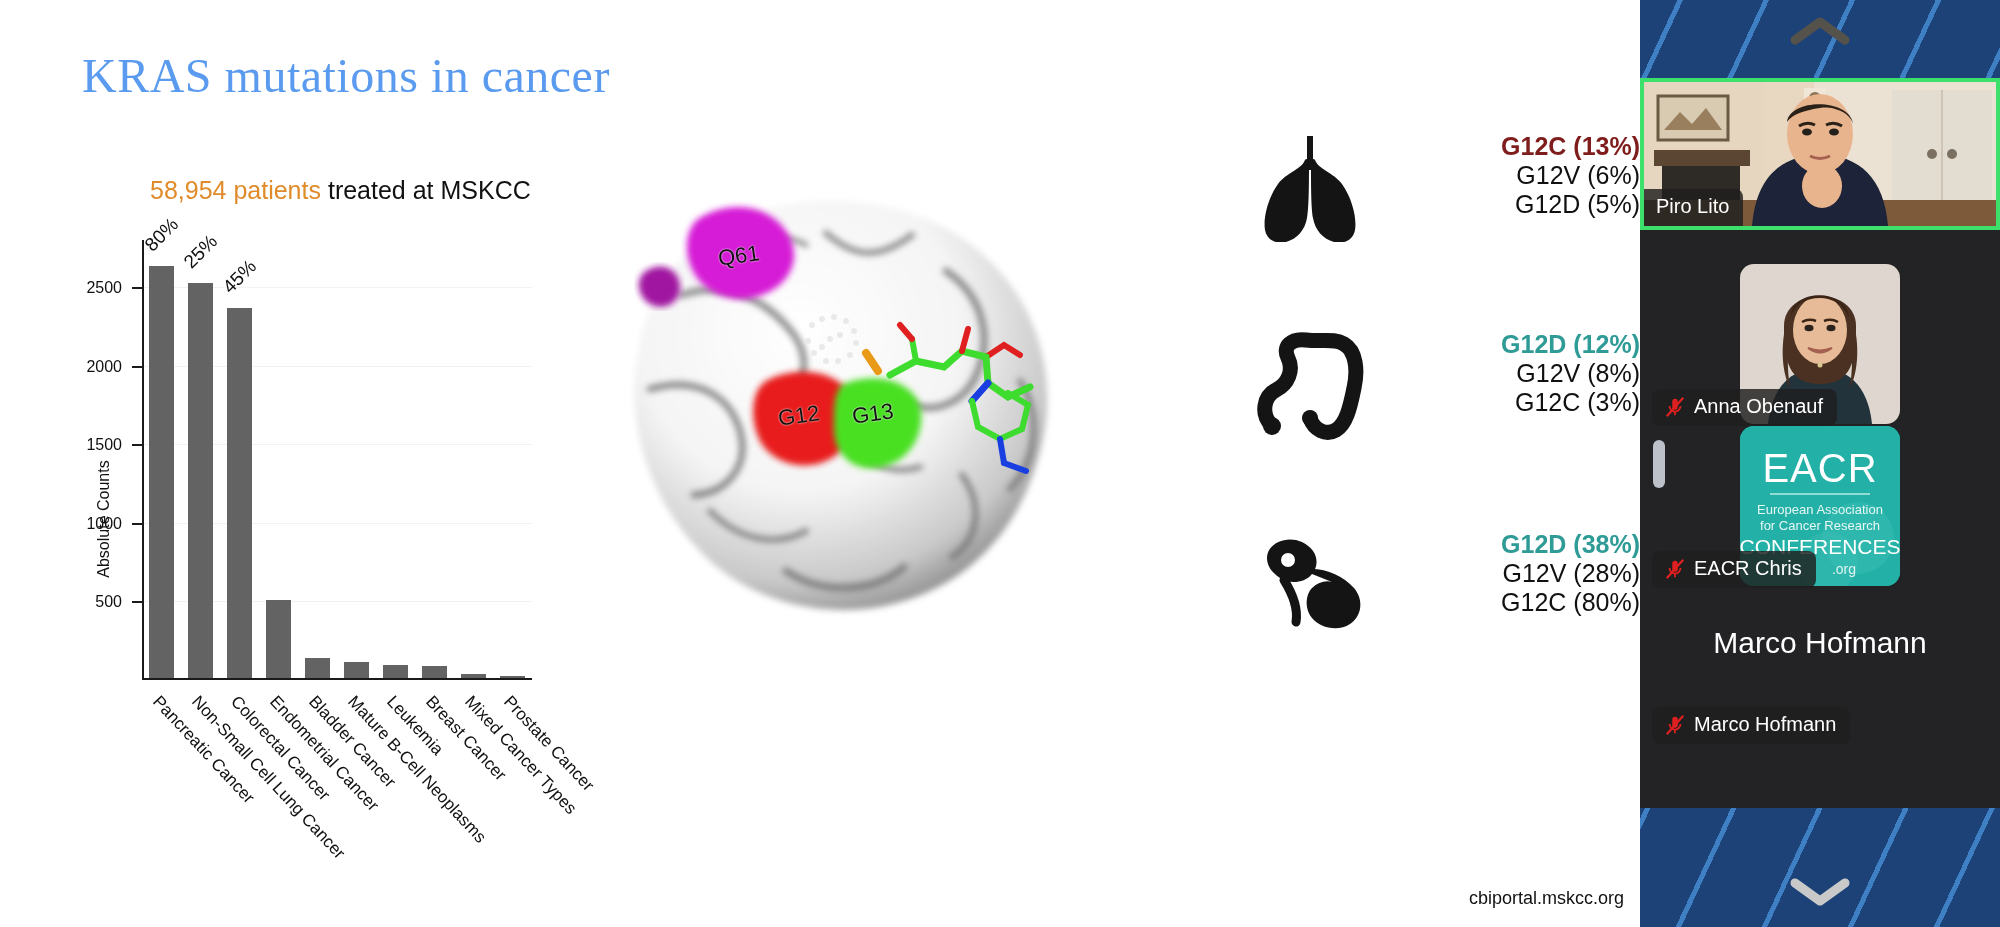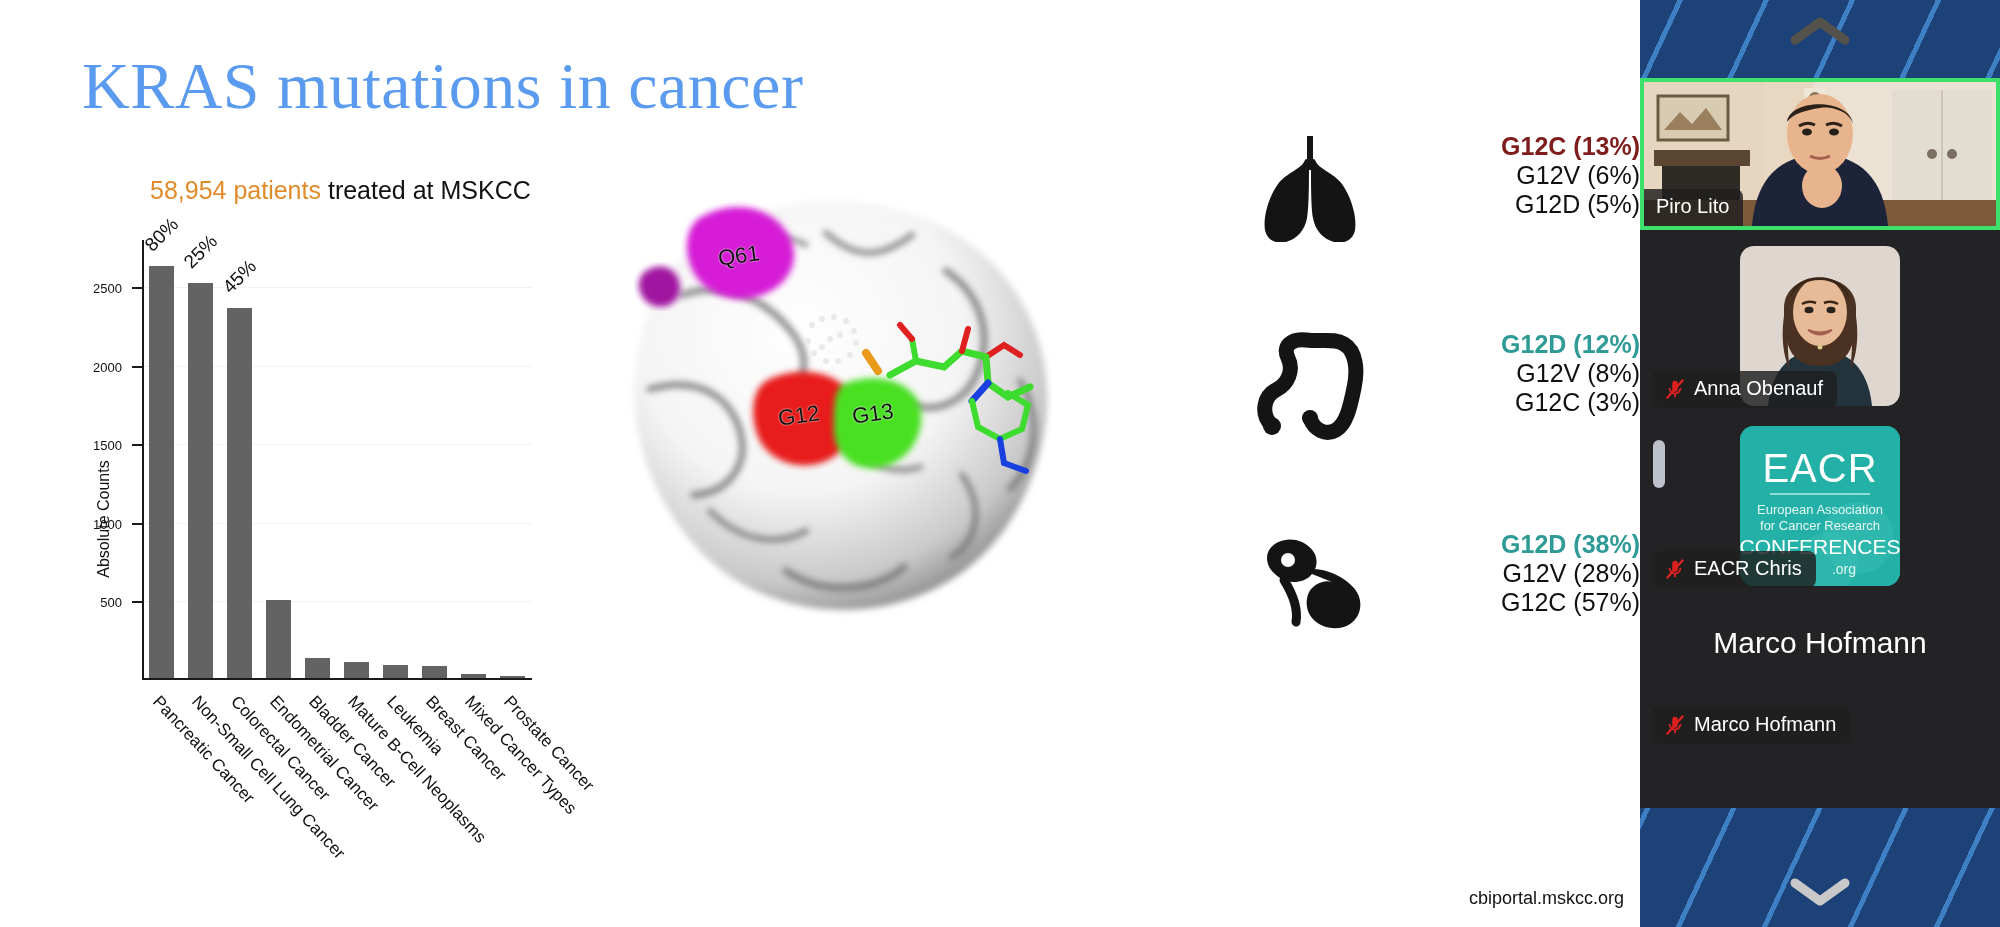--- a/index.html
+++ b/index.html
@@ -14,21 +14,21 @@
   #slide {
     position: absolute; left: 0; top: 0;
     width: 1640px; height: 927px;
     background: #ffffff;
     overflow: hidden;
   }
 
   #slide-title {
     position: absolute; left: 82px; top: 48px;
     font-family: "Liberation Serif", serif;
-    font-size: 66px;
+    font-size: 48px;
     font-weight: 400;
     color: #5b9bef;
     letter-spacing: 0.5px;
     white-space: nowrap;
   }
 
   #subtitle {
     position: absolute; left: 150px; top: 176px;
     font-size: 25px; white-space: nowrap;
   }
@@ -57,21 +57,21 @@
   #xaxis-line {
     position: absolute; left: 0; bottom: 0; width: 390px; height: 2px;
     background: #1a1a1a;
   }
   .ytick {
     position: absolute; left: -10px; width: 10px; height: 2px;
     background: #1a1a1a;
   }
   .ytick-lab {
     position: absolute; right: 100%; margin-right: 10px;
-    font-size: 13px; color: #111; white-space: nowrap;
+    font-size: 16px; color: #111; white-space: nowrap;
     transform: translateY(-50%);
   }
   .gridline {
     position: absolute; left: 2px; width: 388px; height: 1px;
     background: #f2f2f2;
   }
   .bar {
     position: absolute; bottom: 2px;
     background: #636363;
   }
@@ -361,21 +361,21 @@
                  C24 44 20 40 18 34 Z"></path>
         <path fill="#141414" d="M52 40 C70 36 92 44 104 58 C114 70 112 86 100 94 C88 102 70 98 62 88
                  C54 78 56 64 62 58 C68 52 76 50 82 52"></path>
         <path fill="none" stroke="#141414" stroke-width="9" stroke-linecap="round" d="M34 50 C44 66 48 80 46 92"></path>
         <circle cx="38" cy="30" r="7" fill="#ffffff"></circle>
       </svg>
     </div>
     <div class="organ-text">
       <div class="mut-main" style="color:#2e9b96">G12D (38%)</div>
       <div class="mut-sub">G12V (28%)</div>
-      <div class="mut-sub">G12C (57%)</div>
+      <div class="mut-sub">G12C (80%)</div>
     </div>
   </div>
 
   <div id="citations">
     <div>cbiportal.mskcc.org</div>
   </div>
 </div>
 
 <div id="panel">
   <div id="panel-bg"></div>
@@ -415,21 +415,21 @@
           <path d="M166 74 q10 5 20 0" stroke="#a5604f" stroke-width="3" fill="none"></path>
           <rect x="166" y="88" width="22" height="18" fill="#f2f2f2"></rect>
           <ellipse cx="178" cy="104" rx="20" ry="22" fill="#e8b48e"></ellipse>
         </svg>
       </div>
       <div class="namechip">
         <span>Piro Lito</span>
       </div>
     </div>
 
-    <div class="tile" id="tile-anna" style="top:160px; height:176px;">
+    <div class="tile" id="tile-anna" style="top:178px; height:176px;">
       <div class="avatar-box" style="top:8px;">
         <svg viewBox="0 0 160 160" width="160" height="160">
           <rect width="160" height="160" fill="#ded6cf"></rect>
           <path d="M28 160 C32 120 54 104 80 104 C106 104 128 120 132 160 z" fill="#22333c"></path>
           <path d="M44 62 C44 22 116 22 116 62 C116 96 112 120 80 120 C48 120 44 96 44 62 z" fill="#4a3122"></path>
           <ellipse cx="80" cy="66" rx="27" ry="34" fill="#e7bb97"></ellipse>
           <path d="M51 52 C52 24 108 24 109 54 C104 40 92 34 80 34 C66 34 55 40 51 52 z" fill="#3a2517"></path>
           <path d="M47 56 C40 82 42 108 50 124 C46 96 48 72 52 58 z" fill="#4a3122"></path>
           <path d="M113 56 C120 82 118 108 110 124 C114 96 112 72 108 58 z" fill="#4a3122"></path>
           <ellipse cx="69" cy="64" rx="4.5" ry="3.2" fill="#2b221b"></ellipse>

